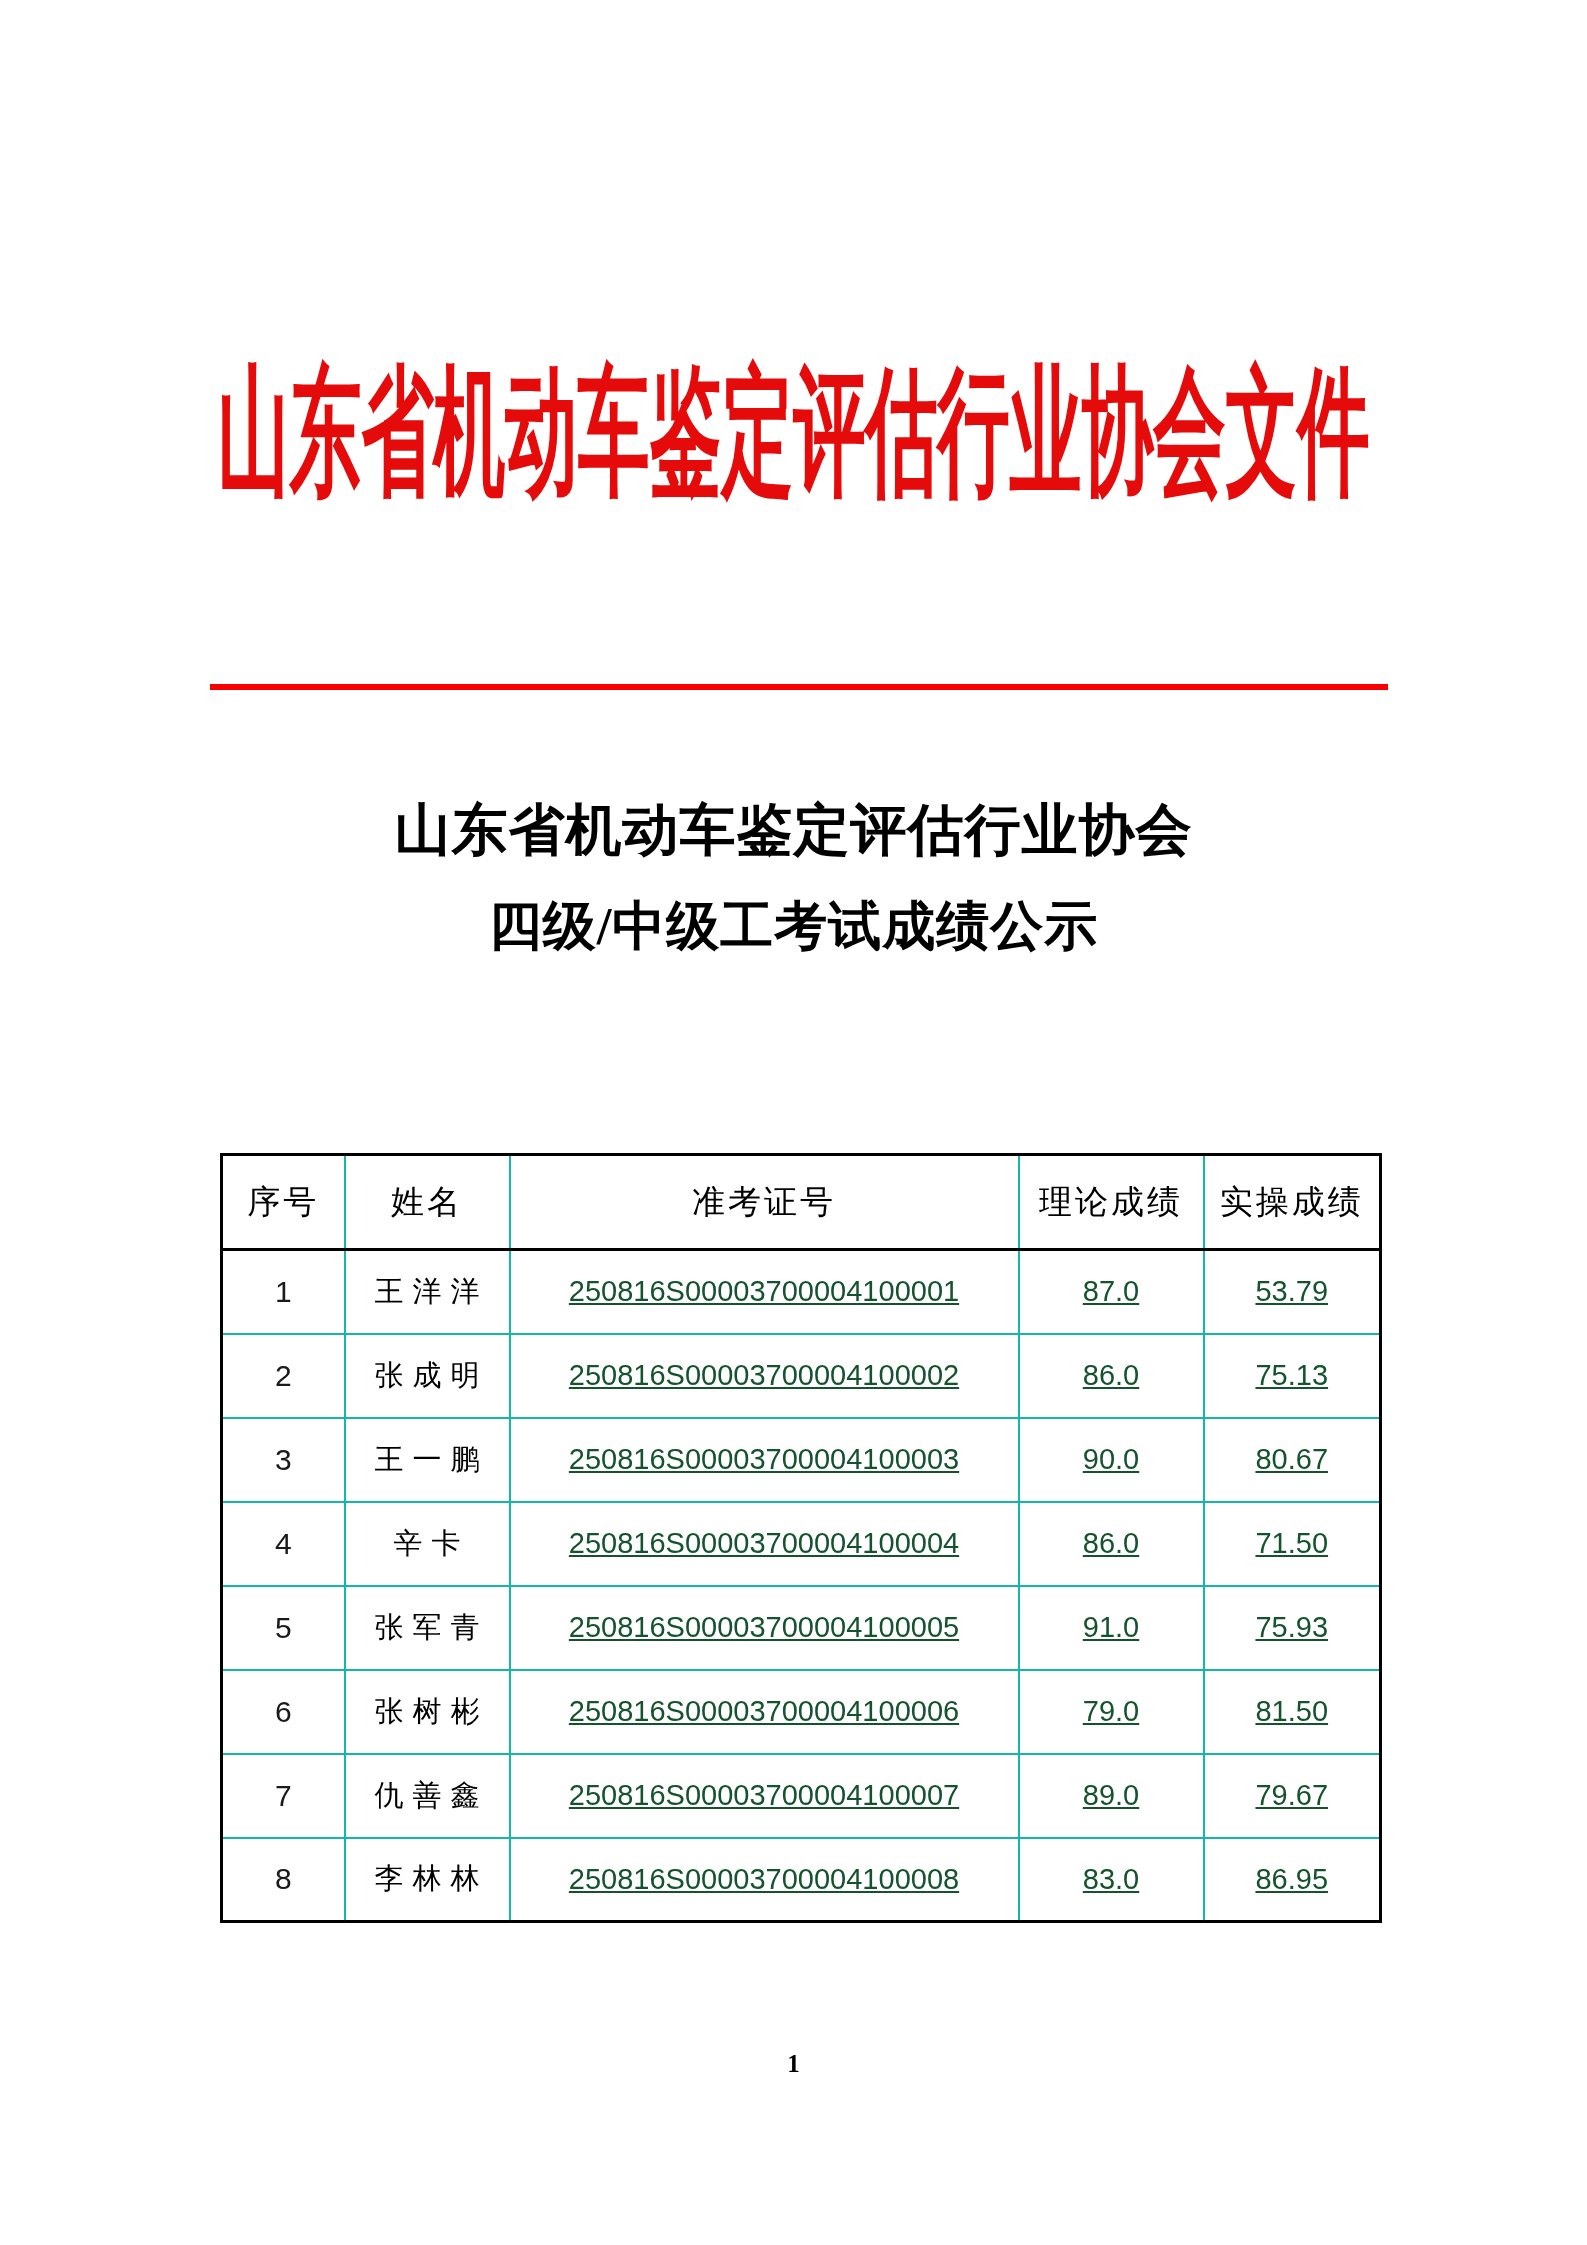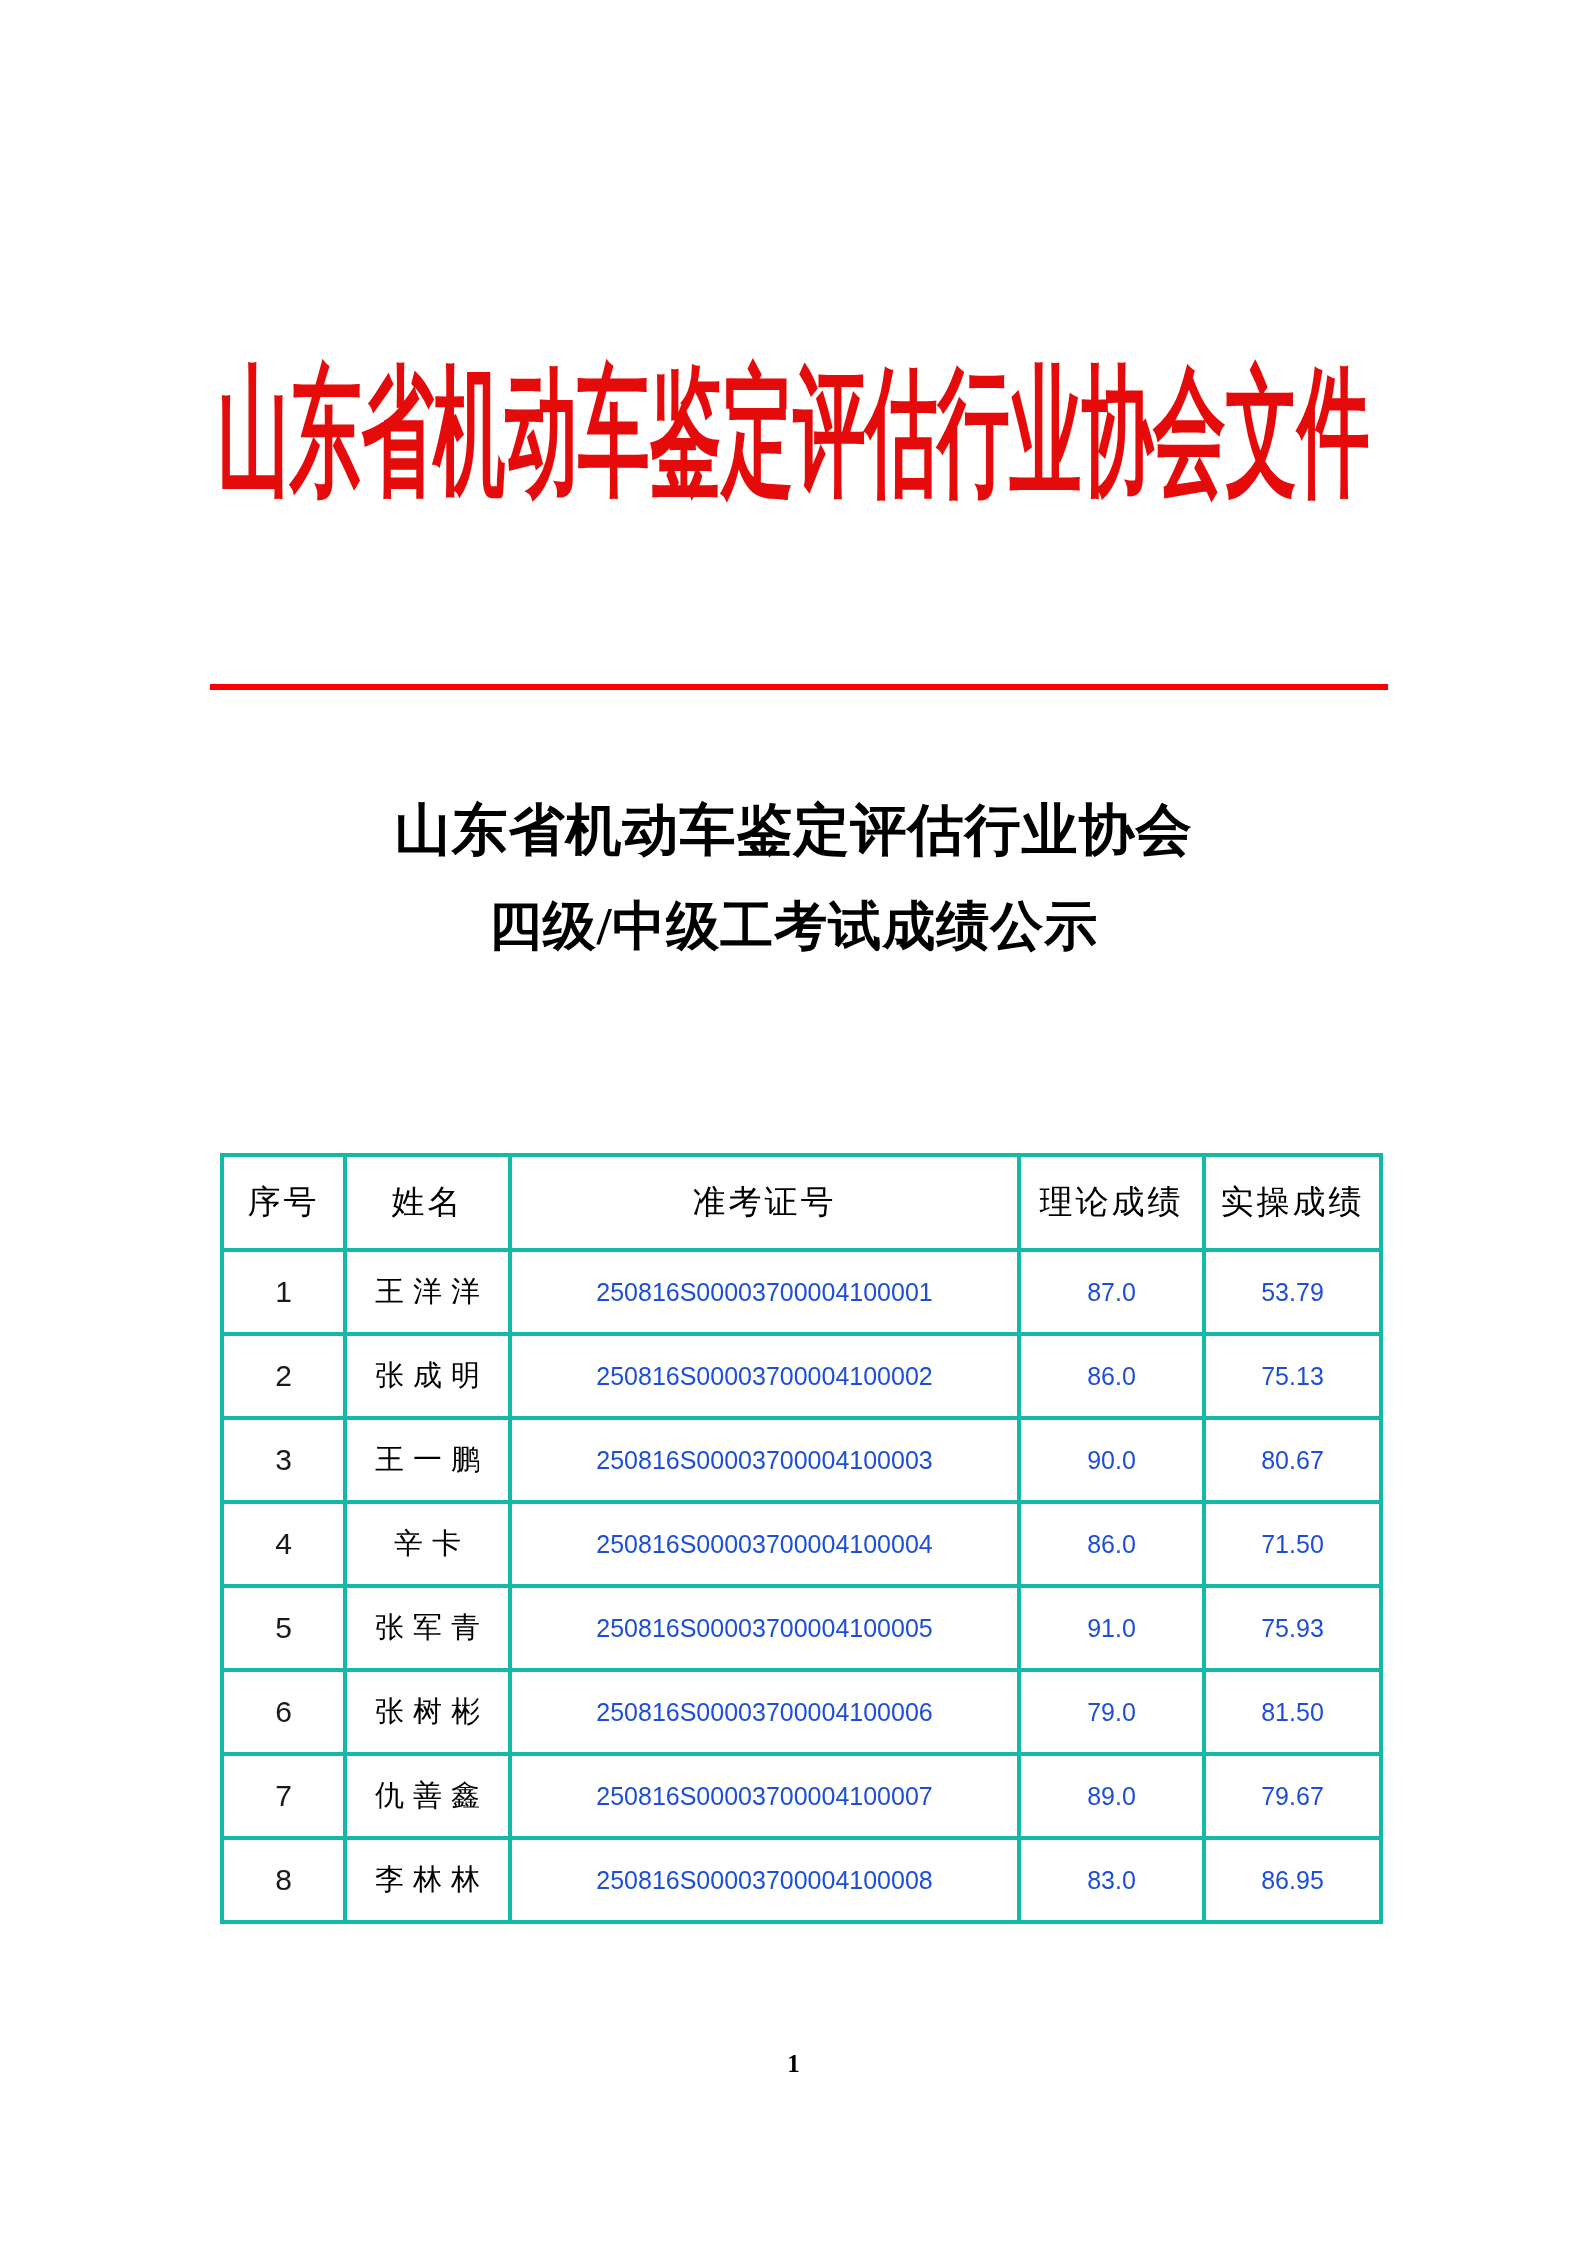--- a/index.html
+++ b/index.html
@@ -65,21 +65,21 @@
     position: absolute;
     top: 1153px;
     left: 220px;
     width: 1159px;
     border-collapse: collapse;
     table-layout: fixed;
     border: 3px solid #000;
   }
   table.results th,
   table.results td {
-    border: 4px solid #14b8a6;
+    border: 2px solid #14b8a6;
     text-align: center;
     vertical-align: middle;
     padding: 0;
     overflow: hidden;
   }
   table.results thead tr { height: 95px; }
   table.results tbody tr { height: 84px; }
   table.results thead th {
     border-bottom: 3px solid #000;
     font-weight: normal;
@@ -93,22 +93,23 @@
     color: #1a1a1a;
   }
   td.c-name {
     font-family: "Liberation Serif", serif;
     font-size: 29px;
     letter-spacing: 9px;
     text-indent: 9px; 
   }
   td.c-ticket, td.c-theory, td.c-practical {
     font-family: "Liberation Sans", sans-serif;
-    font-size: 25px;
-    color: #1d4ed8;
+    font-size: 29px;
+    color: #14532d;
+    text-decoration: underline;
   }
 
   
   .page-number {
     position: absolute;
     top: 2050px;
     left: 0;
     width: 100%;
     text-align: center;
     font-size: 25px;

